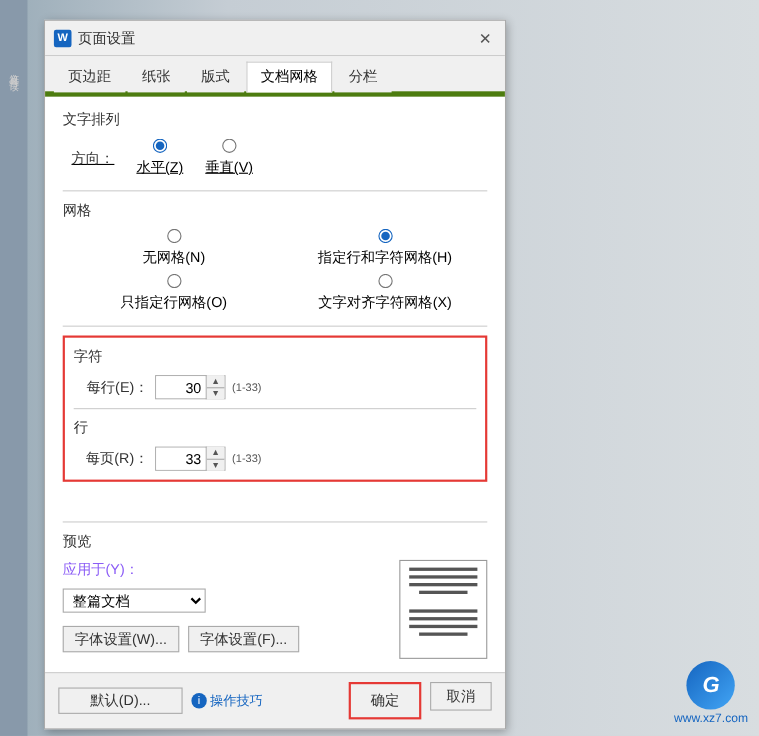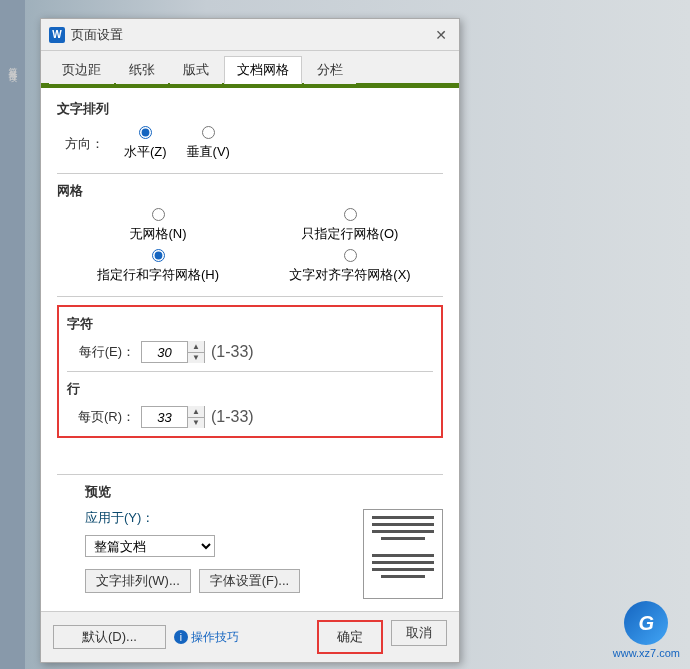--- a/index.html
+++ b/index.html
@@ -98,30 +98,31 @@
     .dialog-body {
       padding: 12px 16px;
       background: white;
     }
 
     
     .section-label {
       font-size: 13px;
       color: #333;
       margin-bottom: 8px;
-      font-weight: bold;
+      font-weight: normal;
     }
 
     
     .direction-row {
       display: flex;
       align-items: center;
       gap: 20px;
       margin-bottom: 12px;
       margin-left: 8px;
+      text-decoration: underline;
     }
     .radio-item {
       display: flex;
       align-items: center;
       gap: 4px;
       cursor: pointer;
       flex-direction: column;
     }
     .radio-input {
       width: 13px;
@@ -177,22 +178,21 @@
       background: white;
       height: 22px;
     }
     .number-input {
       width: 45px;
       height: 20px;
       border: none;
       outline: none;
       padding: 0 4px;
       font-size: 13px;
-      text-align: center;
-      font-style: italic;
+      text-align: right;
     }
     .spinner-btns {
       display: flex;
       flex-direction: column;
       border-left: 1px solid #aaa;
       height: 22px;
     }
     .spin-btn {
       width: 16px;
       height: 11px;
@@ -204,38 +204,37 @@
       justify-content: center;
       font-size: 8px;
       color: #555;
       padding: 0;
       line-height: 1;
     }
     .spin-btn + .spin-btn {
       border-top: 1px solid #aaa;
     }
     .range-hint {
-      font-size: 16px;
+      font-size: 10px;
       color: #555;
     }
 
     
     .preview-section {
       margin-top: 8px;
-      margin-left: 28px;
     }
     .apply-row {
       display: flex;
       align-items: center;
       gap: 8px;
       margin-bottom: 8px;
     }
     .apply-label {
       font-size: 13px;
-      color: #0c4a6e;
+      color: #8b5cf6;
     }
     .apply-select {
       width: 130px;
       height: 22px;
       border: 1px solid #aaa;
       background: white;
       font-size: 13px;
       padding: 0 4px;
     }
 
@@ -429,26 +428,26 @@
     <hr class="section-divider">
 
     <div class="grid-section">
       <div class="section-label">网格</div>
       <div class="grid-options">
         <label class="radio-item">
           <input type="radio" class="radio-input" name="grid" style="">
           <span>无网格(N)</span>
         </label>
         <label class="radio-item">
+          <input type="radio" class="radio-input" name="grid" checked="" style="">
+          <span>指定行和字符网格(H)</span>
+        </label>
+        <label class="radio-item">
           <input type="radio" class="radio-input" name="grid" style="">
           <span>只指定行网格(O)</span>
-        </label>
-        <label class="radio-item">
-          <input type="radio" class="radio-input" name="grid" checked="" style="">
-          <span>指定行和字符网格(H)</span>
         </label>
         <label class="radio-item">
           <input type="radio" class="radio-input" name="grid" style="">
           <span>文字对齐字符网格(X)</span>
         </label>
       </div>
     </div>
 
     <hr class="section-divider">
 
@@ -494,21 +493,21 @@
           <div class="apply-row">
             <span class="apply-label">应用于(Y)：</span>
           </div>
           <select class="apply-select">
             <option>整篇文档</option>
             <option>本节</option>
             <option>插入点之后</option>
           </select>
           <div style="height: 12px;"></div>
           <div class="action-buttons">
-            <button class="action-btn">文字排列(W)...</button>
+            <button class="action-btn">字体设置(W)...</button>
             <button class="action-btn">字体设置(F)...</button>
           </div>
         </div>
 
         <div class="preview-img">
           <div class="preview-line"></div>
           <div class="preview-line"></div>
           <div class="preview-line"></div>
           <div class="preview-line short"></div>
           <div style="height:6px;"></div>

